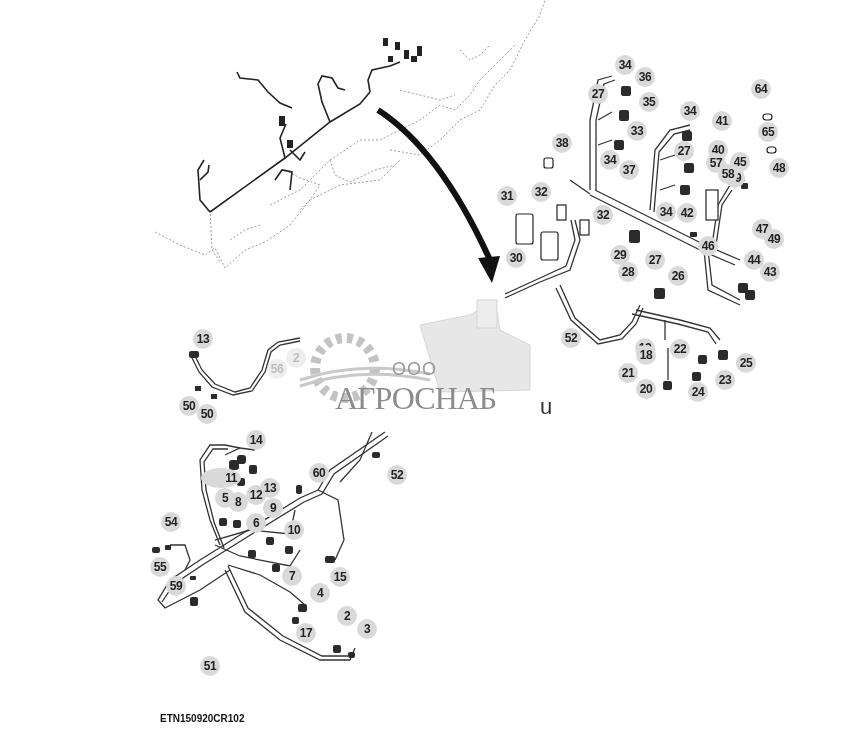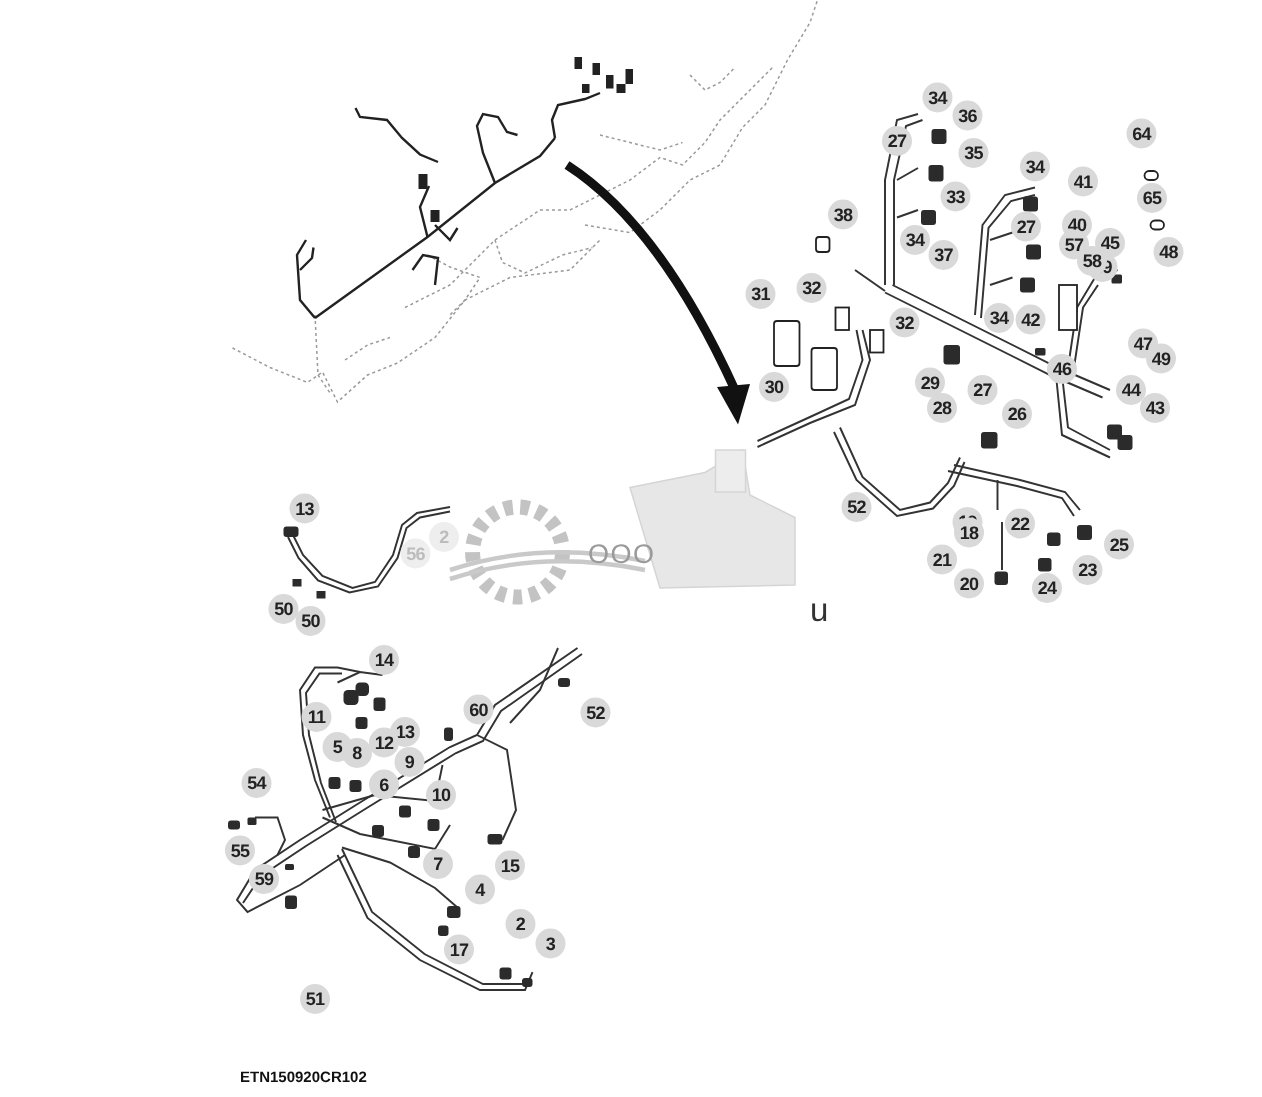--- a/index.html
+++ b/index.html
@@ -216,21 +216,21 @@
       <div class="callout" style="left: 628px; top: 373px;">21</div>
       <div class="callout" style="left: 725px; top: 380px;">23</div>
       <div class="callout" style="left: 646px; top: 389px;">20</div>
       <div class="callout" style="left: 698px; top: 392px;">24</div>
       <div class="callout" style="left: 203px; top: 339px;">13</div>
       <div class="callout faded" style="left: 296px; top: 358px;">2</div>
       <div class="callout faded" style="left: 277px; top: 369px;">56</div>
       <div class="callout" style="left: 189px; top: 406px;">50</div>
       <div class="callout" style="left: 207px; top: 414px;">50</div>
       <div class="callout" style="left: 256px; top: 440px;">14</div>
-      <div class="callout" style="left: 211px; top: 478px;">11</div>
+      <div class="callout" style="left: 211px; top: 478px; padding-left: 20px;">11</div>
       <div class="callout" style="left: 270px; top: 488px;">13</div>
       <div class="callout" style="left: 285px; top: 473px; margin-left: 24px;">60</div>
       <div class="callout" style="left: 256px; top: 495px;">12</div>
       <div class="callout" style="left: 397px; top: 475px;">52</div>
       <div class="callout" style="left: 225px; top: 498px;">5</div>
       <div class="callout" style="left: 238px; top: 502px;">8</div>
       <div class="callout" style="left: 273px; top: 508px;">9</div>
       <div class="callout" style="left: 256px; top: 523px;">6</div>
       <div class="callout" style="left: 294px; top: 530px;">10</div>
       <div class="callout" style="left: 171px; top: 522px;">54</div>
@@ -239,16 +239,17 @@
       <div class="callout" style="left: 340px; top: 577px;">15</div>
       <div class="callout" style="left: 176px; top: 586px;">59</div>
       <div class="callout" style="left: 320px; top: 593px;">4</div>
       <div class="callout" style="left: 210px; top: 625px; margin-top: 31px;">51</div>
       <div class="callout" style="left: 306px; top: 633px;">17</div>
       <div class="callout" style="left: 347px; top: 616px;">2</div>
       <div class="callout" style="left: 367px; top: 629px;">3</div>
     </div>
 
   <div class="wm-ooo">ООО</div>
+  <div class="wm-name">АГРОСНАБ</div>
   <div class="wm-u">u</div>
 
   <div class="drawing-code">ETN150920CR102</div>
 </div>
 
 </body></html>

